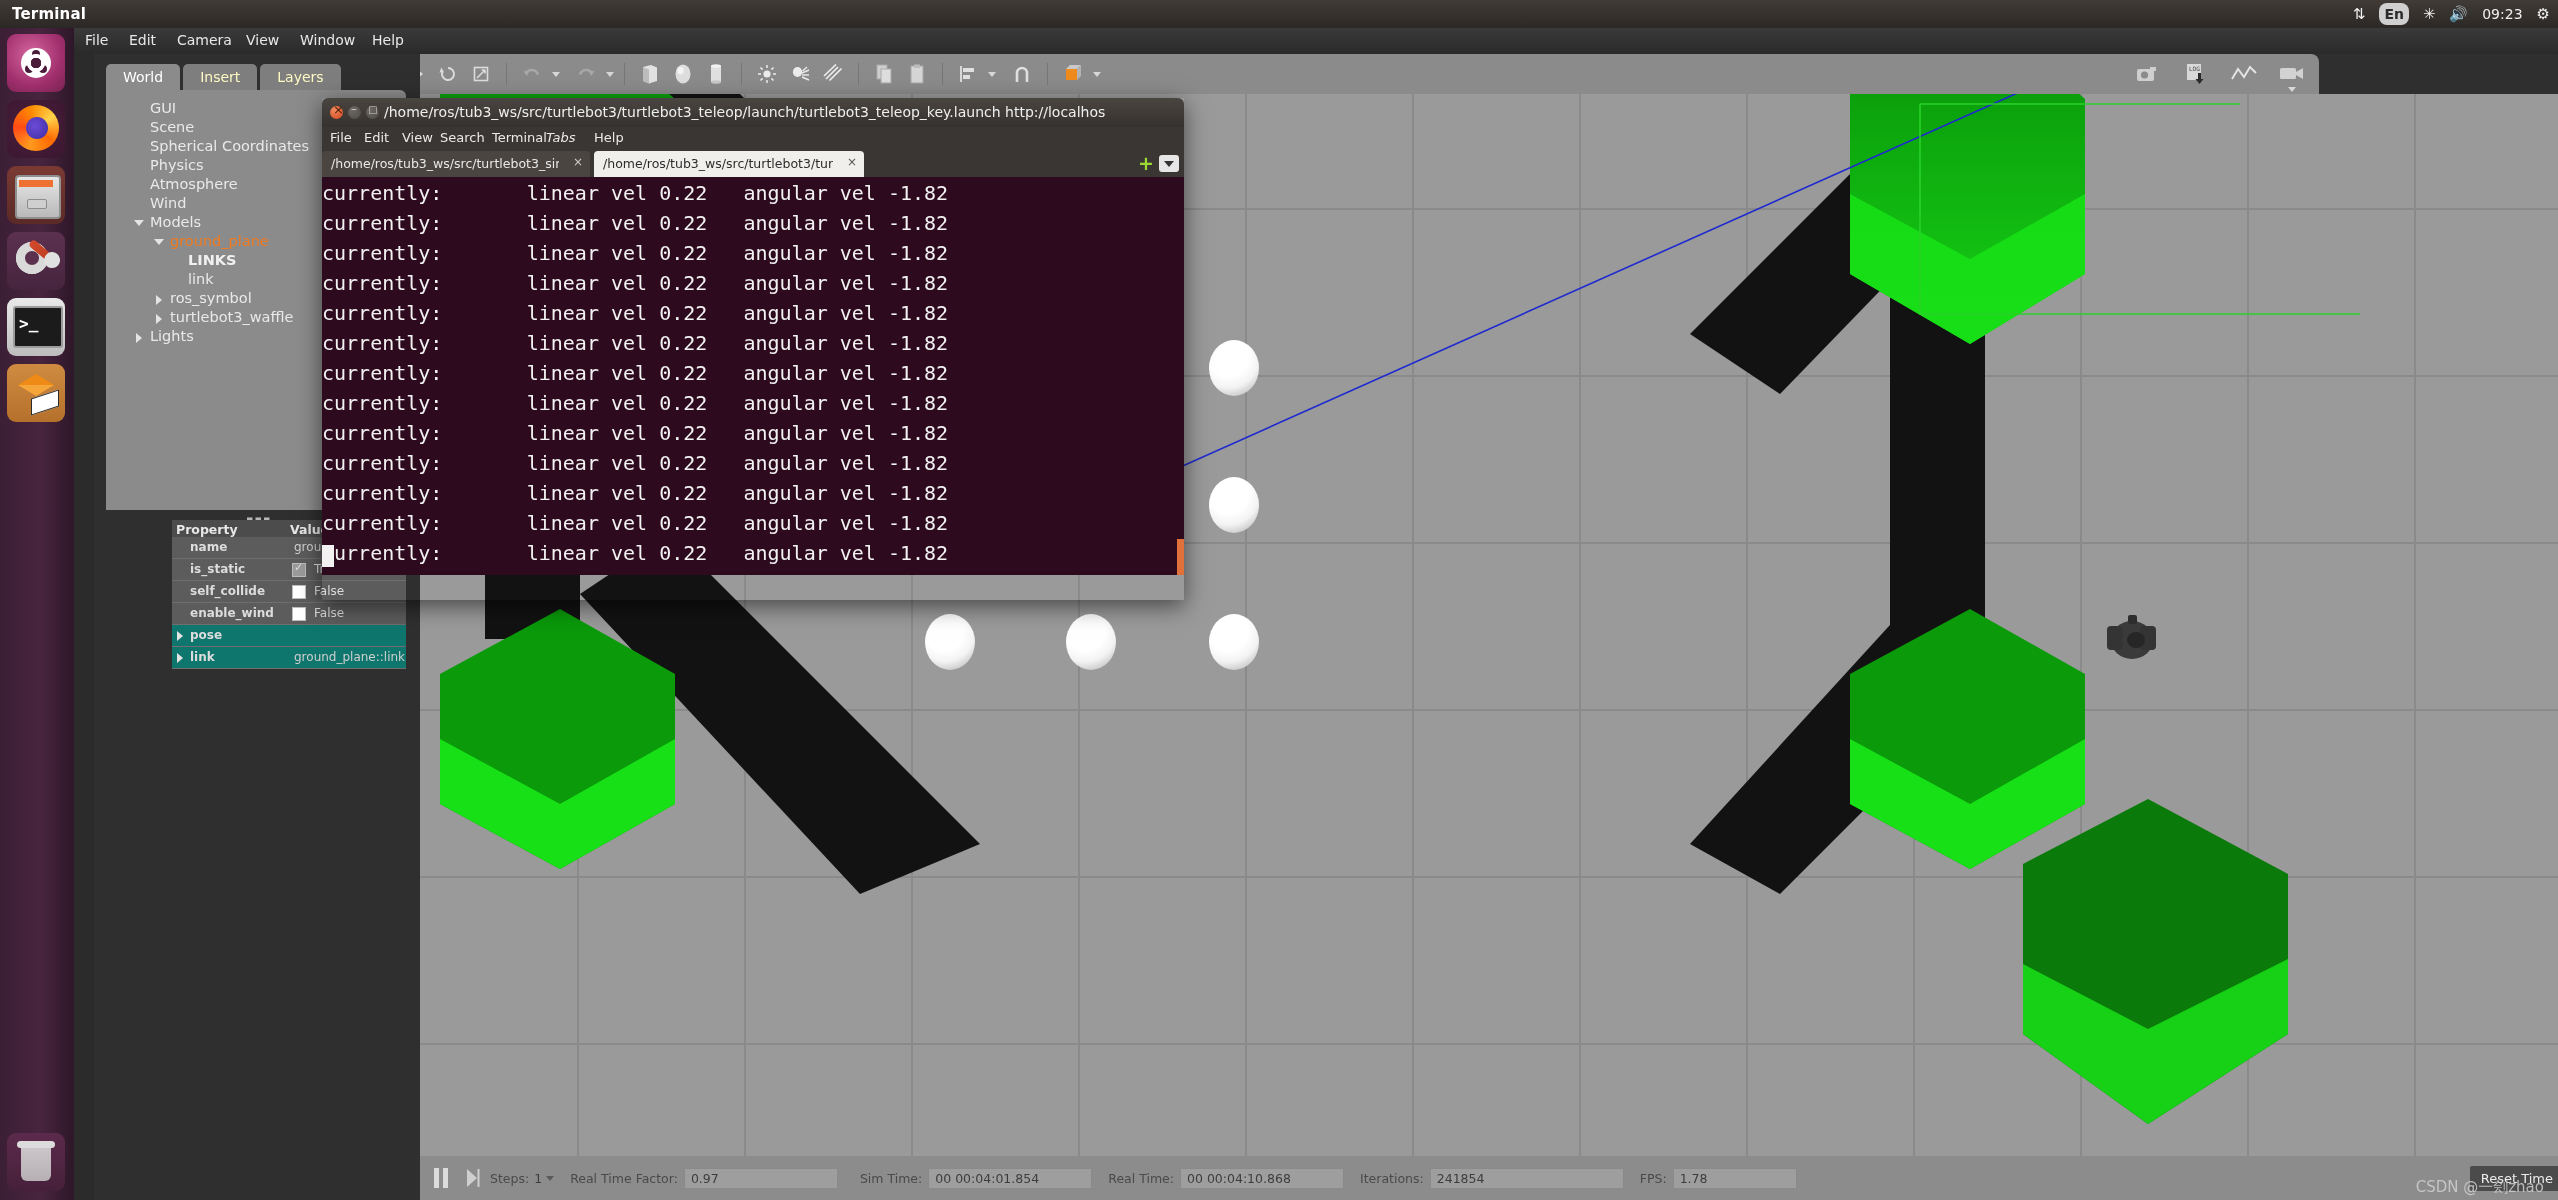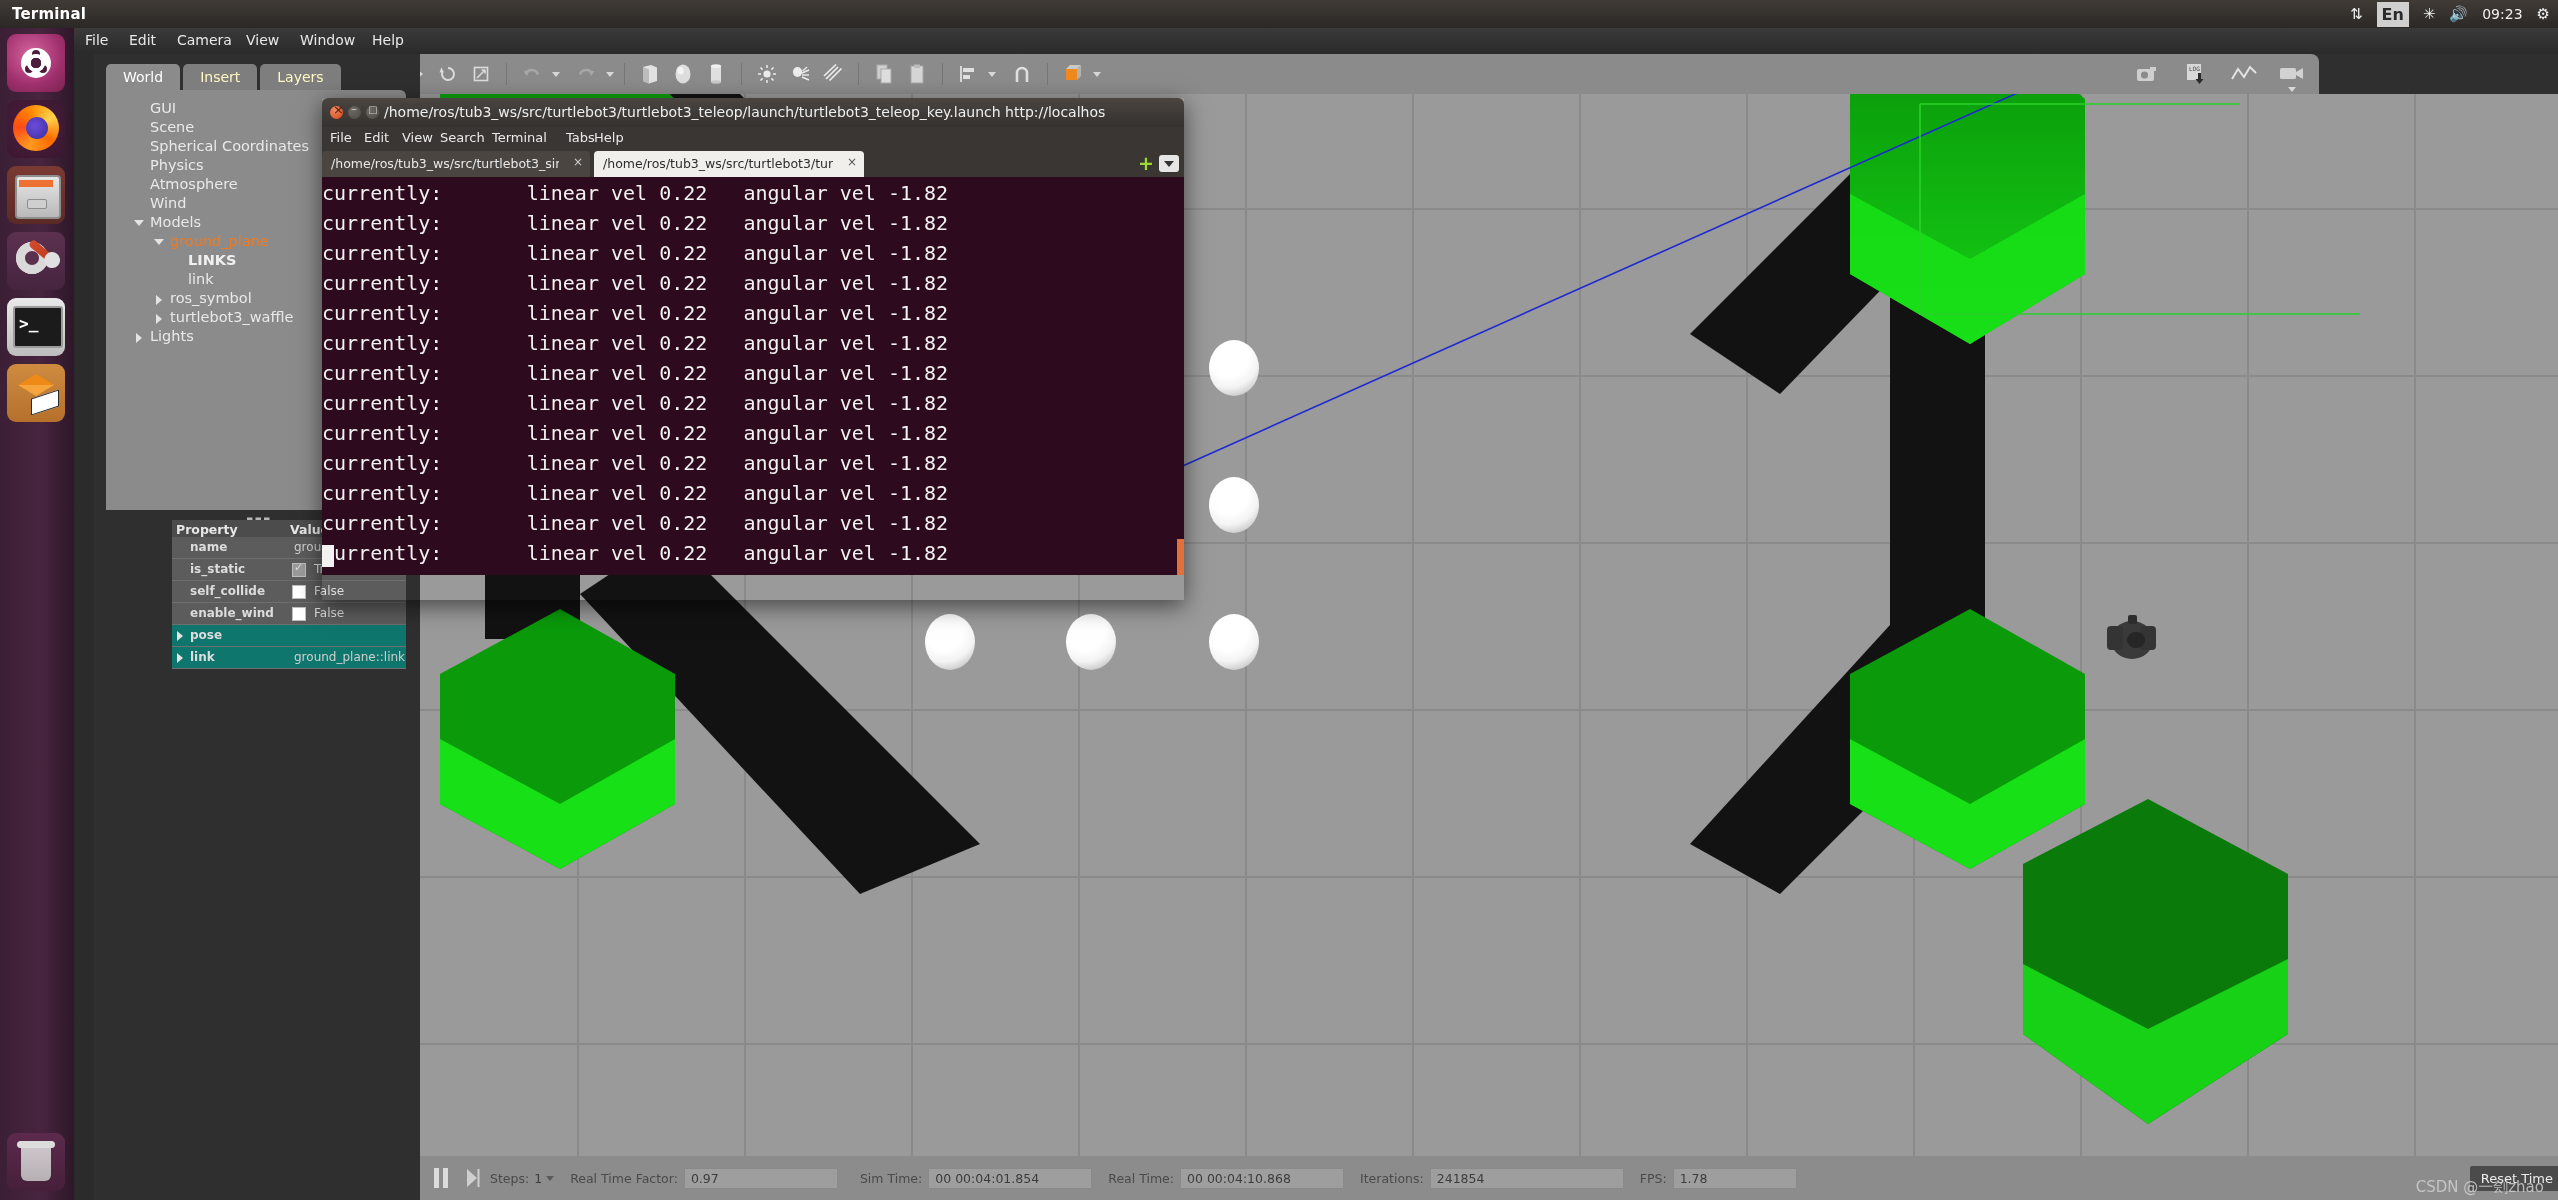--- a/index.html
+++ b/index.html
@@ -6,22 +6,22 @@
   body{width:2558px;height:1200px;overflow:hidden;font-family:"DejaVu Sans",sans-serif;}
   #root{position:relative;width:2558px;height:1200px;overflow:hidden;}
 
   
   .top-panel{position:absolute;left:0;top:0;width:2558px;height:28px;
     background:linear-gradient(to bottom,#403b37,#2c2825);color:#f2f2f2;}
   .top-panel .app-name{position:absolute;left:12px;top:5px;font-size:15px;font-weight:bold;
     color:#fff;letter-spacing:.2px;}
   .tray{position:absolute;right:8px;top:0;height:28px;display:flex;align-items:center;gap:14px;}
   .tray .ti{font-size:15px;color:#f0f0f0;line-height:1;}
-  .tray .en-box{background:#cfcfcf;color:#2b2b2b;font-size:16px;font-weight:bold;
-     padding:3px 5px;border-radius:0;}
+  .tray .en-box{background:#cfcfcf;color:#2b2b2b;font-size:14px;font-weight:bold;
+     padding:3px 5px;border-radius:8px;}
   .tray .clock{font-size:14px;color:#f0f0f0;}
 
   
   .launcher{position:absolute;left:0;top:28px;width:74px;height:1172px;
     background:linear-gradient(to right,#3b1f35,#48243f 55%,#2d1728);}
   .ic{position:absolute;left:7px;width:58px;height:58px;border-radius:9px;overflow:hidden;}
   .ic-inner{width:100%;height:100%;position:relative;}
   .ic.sel::before{content:"";position:absolute;left:-7px;top:24px;width:0;height:0;
     border-top:5px solid transparent;border-bottom:5px solid transparent;border-left:6px solid #e8e8e8;}
   .ic.sel::after{content:"";position:absolute;right:-7px;top:24px;width:0;height:0;
@@ -626,21 +626,21 @@
       <div class="wb min"></div>
       <div class="wb max"></div>
       <div class="ttxt">/home/ros/tub3_ws/src/turtlebot3/turtlebot3_teleop/launch/turtlebot3_teleop_key.launch http://localhos</div>
     </div>
     <div class="tw-menu">
       <div class="tm" style="left:8px;">File</div>
       <div class="tm" style="left:42px;">Edit</div>
       <div class="tm" style="left:80px;">View</div>
       <div class="tm" style="left:118px;">Search</div>
       <div class="tm" style="left:170px;">Terminal</div>
-      <div class="tm" style="left:244px;">Tabs</div>
+      <div class="tm" style="left:224px;font-style:italic;">Tabs</div>
       <div class="tm" style="left:272px;">Help</div>
     </div>
     <div class="tw-tabs">
       <div class="ttab off" style="left:0;width:268px;">
         <span class="lab" style="width:228px;">/home/ros/tub3_ws/src/turtlebot3_simulations/tur...</span>
         <span class="x">×</span>
       </div>
       <div class="ttab on" style="left:272px;width:270px;">
         <span class="lab" style="width:230px;">/home/ros/tub3_ws/src/turtlebot3/turtlebot3_tele...</span>
         <span class="x">×</span>

